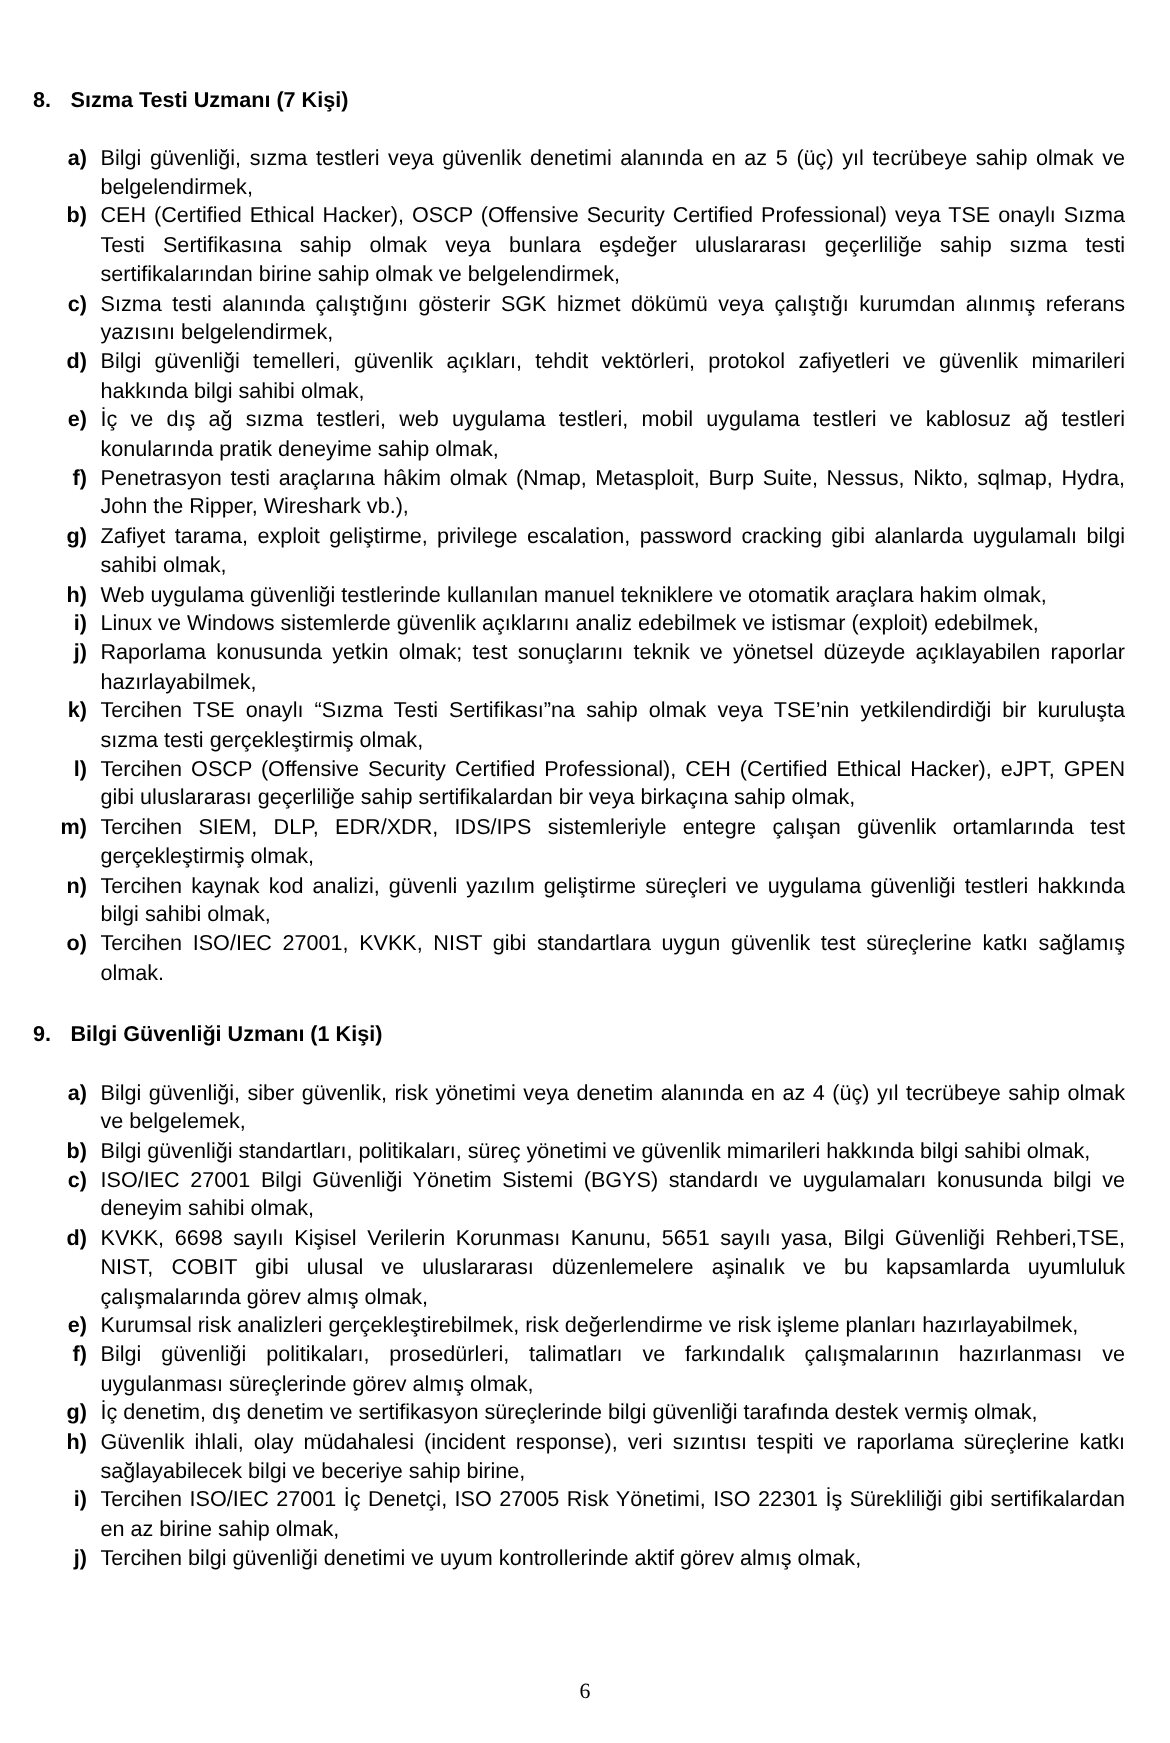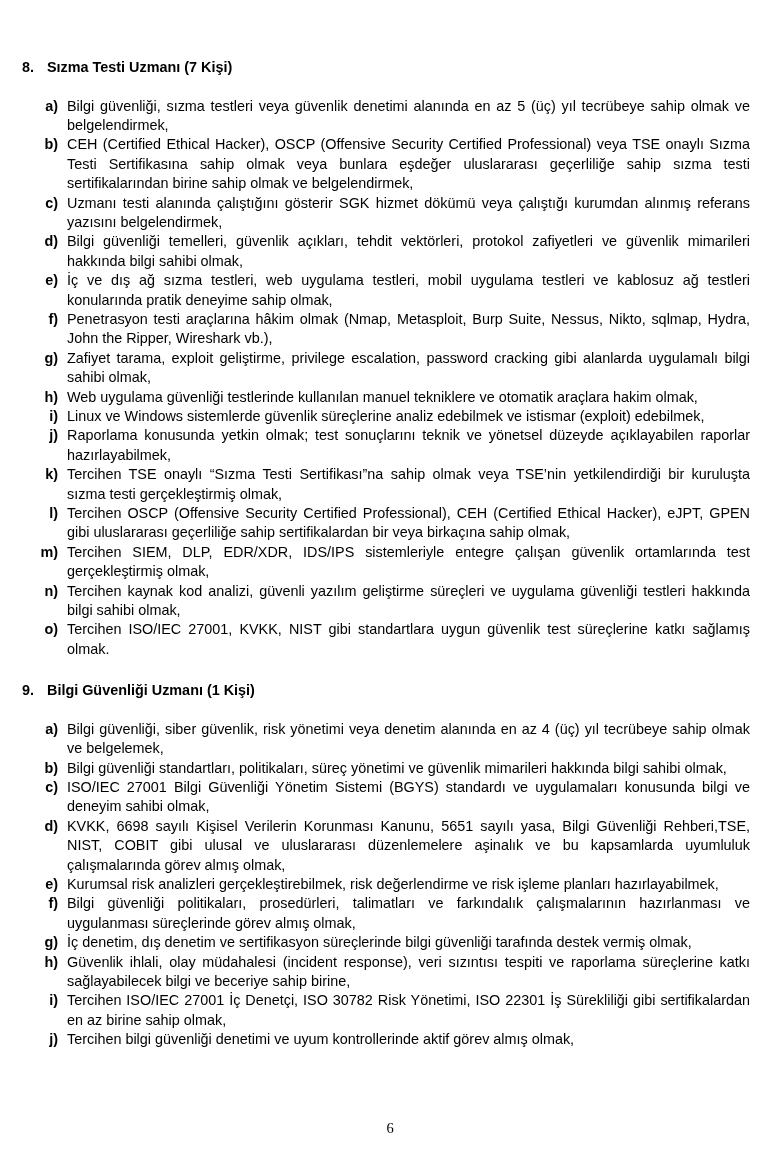--- a/index.html
+++ b/index.html
@@ -110,21 +110,21 @@
           <li class="item">
             <span class="item-marker">a)</span>
             <span class="item-text">Bilgi güvenliği, sızma testleri veya güvenlik denetimi alanında en az 5 (üç) yıl tecrübeye sahip olmak ve belgelendirmek,</span>
           </li>
           <li class="item">
             <span class="item-marker">b)</span>
             <span class="item-text">CEH (Certified Ethical Hacker), OSCP (Offensive Security Certified Professional) veya TSE onaylı Sızma Testi Sertifikasına sahip olmak veya bunlara eşdeğer uluslararası geçerliliğe sahip sızma testi sertifikalarından birine sahip olmak ve belgelendirmek,</span>
           </li>
           <li class="item">
             <span class="item-marker">c)</span>
-            <span class="item-text">Uzmanı testi alanında çalıştığını gösterir SGK hizmet dökümü veya çalıştığı kurumdan alınmış referans yazısını belgelendirmek,</span>
+            <span class="item-text">Sızma testi alanında çalıştığını gösterir SGK hizmet dökümü veya çalıştığı kurumdan alınmış referans yazısını belgelendirmek,</span>
           </li>
           <li class="item">
             <span class="item-marker">d)</span>
             <span class="item-text">Bilgi güvenliği temelleri, güvenlik açıkları, tehdit vektörleri, protokol zafiyetleri ve güvenlik mimarileri hakkında bilgi sahibi olmak,</span>
           </li>
           <li class="item">
             <span class="item-marker">e)</span>
             <span class="item-text">İç ve dış ağ sızma testleri, web uygulama testleri, mobil uygulama testleri ve kablosuz ağ testleri konularında pratik deneyime sahip olmak,</span>
           </li>
           <li class="item">
@@ -134,21 +134,21 @@
           <li class="item">
             <span class="item-marker">g)</span>
             <span class="item-text">Zafiyet tarama, exploit geliştirme, privilege escalation, password cracking gibi alanlarda uygulamalı bilgi sahibi olmak,</span>
           </li>
           <li class="item">
             <span class="item-marker">h)</span>
             <span class="item-text">Web uygulama güvenliği testlerinde kullanılan manuel tekniklere ve otomatik araçlara hakim olmak,</span>
           </li>
           <li class="item">
             <span class="item-marker">i)</span>
-            <span class="item-text">Linux ve Windows sistemlerde güvenlik süreçlerine analiz edebilmek ve istismar (exploit) edebilmek,</span>
+            <span class="item-text">Linux ve Windows sistemlerde güvenlik açıklarını analiz edebilmek ve istismar (exploit) edebilmek,</span>
           </li>
           <li class="item">
             <span class="item-marker">j)</span>
             <span class="item-text">Raporlama konusunda yetkin olmak; test sonuçlarını teknik ve yönetsel düzeyde açıklayabilen raporlar hazırlayabilmek,</span>
           </li>
           <li class="item">
             <span class="item-marker">k)</span>
             <span class="item-text">Tercihen TSE onaylı “Sızma Testi Sertifikası”na sahip olmak veya TSE’nin yetkilendirdiği bir kuruluşta sızma testi gerçekleştirmiş olmak,</span>
           </li>
           <li class="item">
@@ -202,21 +202,21 @@
           <li class="item">
             <span class="item-marker">g)</span>
             <span class="item-text">İç denetim, dış denetim ve sertifikasyon süreçlerinde bilgi güvenliği tarafında destek vermiş olmak,</span>
           </li>
           <li class="item">
             <span class="item-marker">h)</span>
             <span class="item-text">Güvenlik ihlali, olay müdahalesi (incident response), veri sızıntısı tespiti ve raporlama süreçlerine katkı sağlayabilecek bilgi ve beceriye sahip birine,</span>
           </li>
           <li class="item">
             <span class="item-marker">i)</span>
-            <span class="item-text">Tercihen ISO/IEC 27001 İç Denetçi, ISO 30782 Risk Yönetimi, ISO 22301 İş Sürekliliği gibi sertifikalardan en az birine sahip olmak,</span>
+            <span class="item-text">Tercihen ISO/IEC 27001 İç Denetçi, ISO 27005 Risk Yönetimi, ISO 22301 İş Sürekliliği gibi sertifikalardan en az birine sahip olmak,</span>
           </li>
           <li class="item">
             <span class="item-marker">j)</span>
             <span class="item-text">Tercihen bilgi güvenliği denetimi ve uyum kontrollerinde aktif görev almış olmak,</span>
           </li>
         </ul>
       </div>
     </div>
   <div class="page-number">6</div>
 </div>

